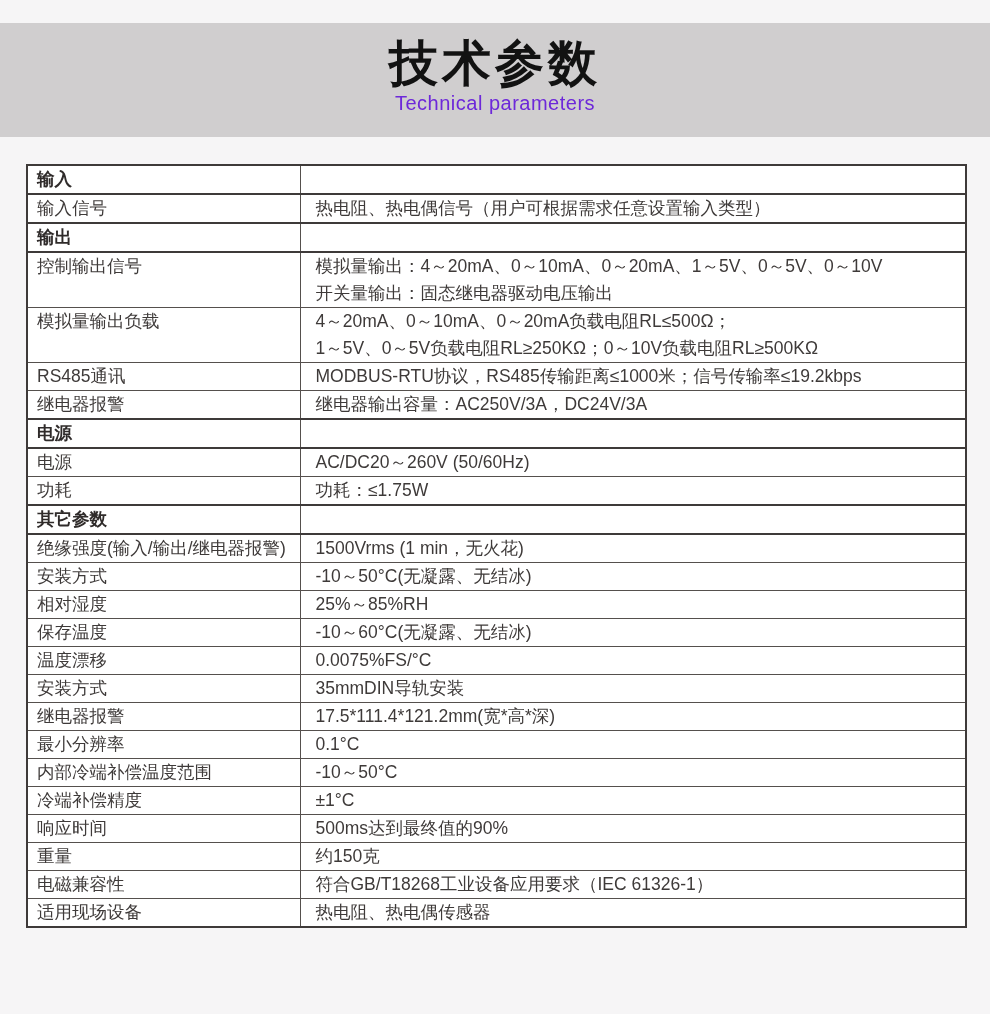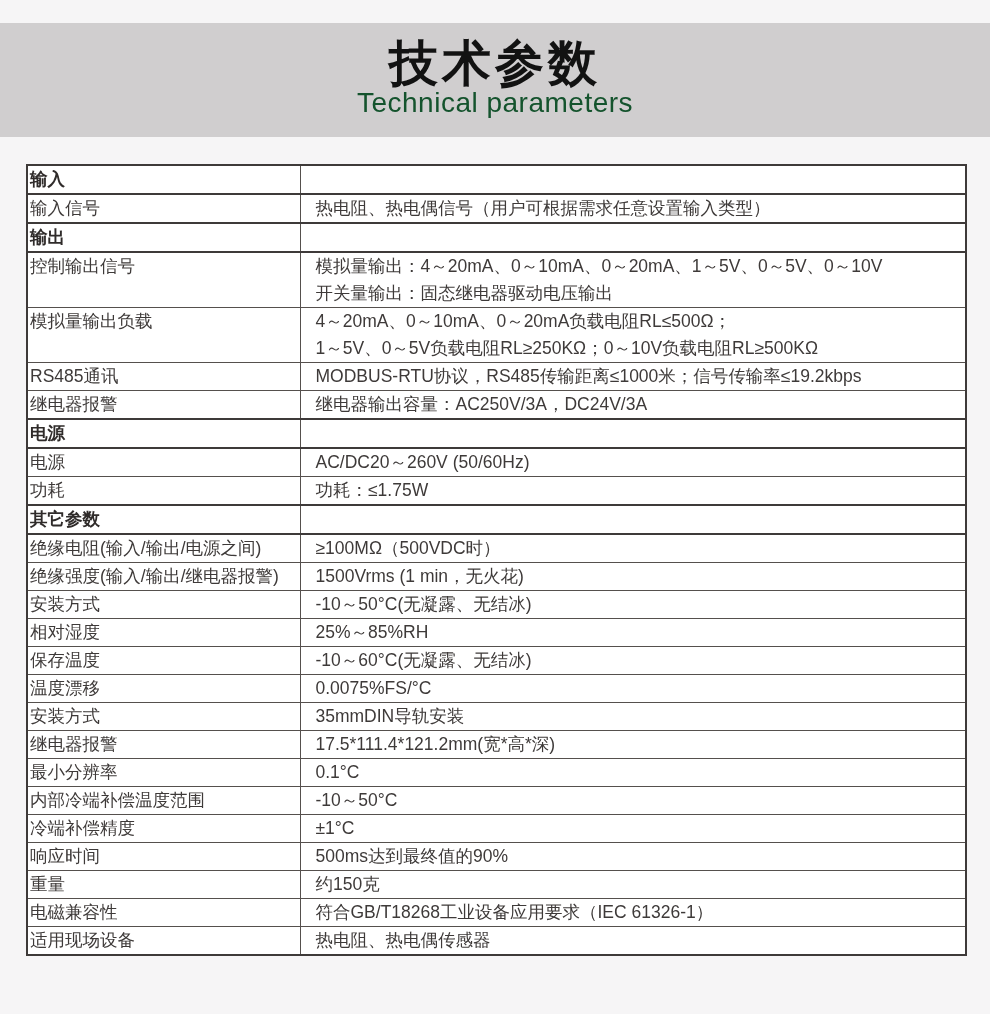--- a/index.html
+++ b/index.html
@@ -23,22 +23,22 @@
   }
   .banner .title {
     padding-top: 12px;
     font-size: 49px;
     font-weight: 700;
     letter-spacing: 4px;
     color: #121212;
     line-height: 56px;
   }
   .banner .subtitle {
-    font-size: 28px;
-    color: #14532d;
+    font-size: 20px;
+    color: #6d28d9;
     letter-spacing: 0.5px;
     line-height: 24px;
   }
   table.spec {
     position: absolute;
     top: 164px;
     left: 26px;
     width: 941px;
     border-collapse: collapse;
     table-layout: fixed;
@@ -54,21 +54,21 @@
     font-size: 17.5px;
   }
   table.spec tr.section td {
     border-top: 2.5px solid #3e3a39;
     border-bottom: 2.5px solid #3e3a39;
   }
   table.spec tr.section td.label .line {
     font-weight: 700;
     color: #2f2b2a;
   }
-  td.label .line { padding-left: 2px; }
+  td.label .line { padding-left: 9px; }
   td.value .line { padding-left: 15px; }
   .line {
     height: 27px;
     line-height: 27.5px;
     white-space: nowrap;
     overflow: hidden;
   }
 </style>
 </head>
 <body>
@@ -161,28 +161,20 @@
         </td>
       </tr>
       <tr class="section">
         <td class="label">
           <div class="line">其它参数</div>
         </td>
         <td class="value"></td>
       </tr>
       <tr class="item">
         <td class="label">
-          <div class="line">绝缘电阻(输入/输出/电源之间)</div>
-        </td>
-        <td class="value">
-          <div class="line">≥100MΩ（500VDC时）</div>
-        </td>
-      </tr>
-      <tr class="item">
-        <td class="label">
           <div class="line">绝缘强度(输入/输出/继电器报警)</div>
         </td>
         <td class="value">
           <div class="line">1500Vrms (1 min，无火花)</div>
         </td>
       </tr>
       <tr class="item">
         <td class="label">
           <div class="line">安装方式</div>
         </td>

